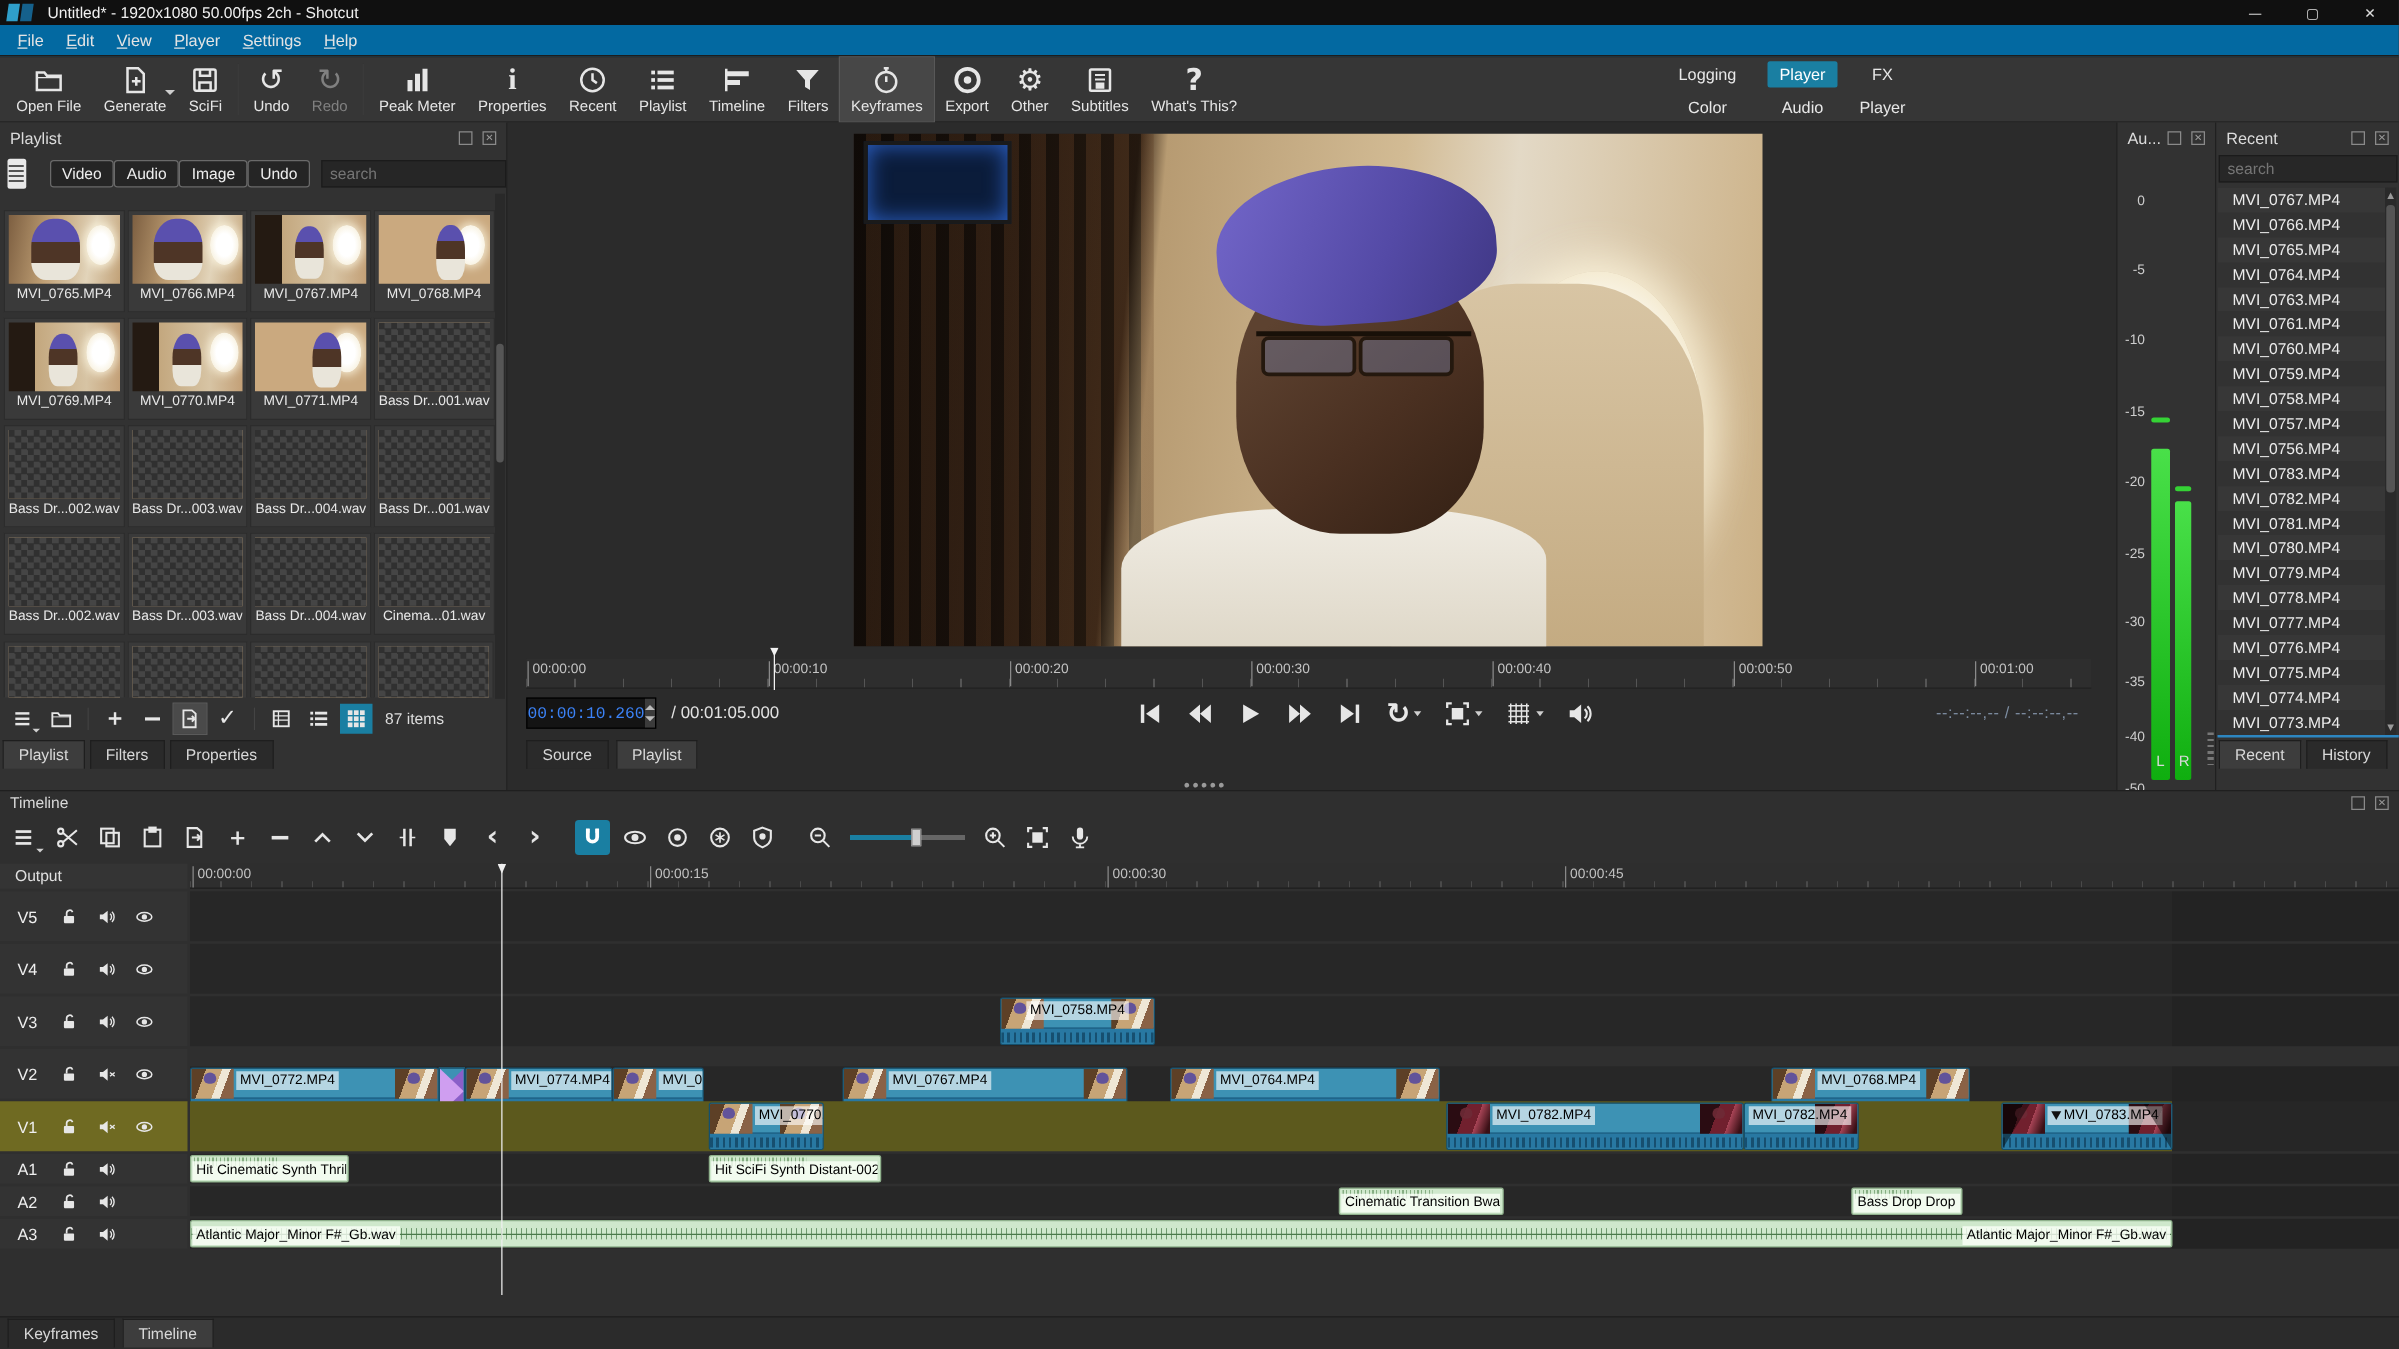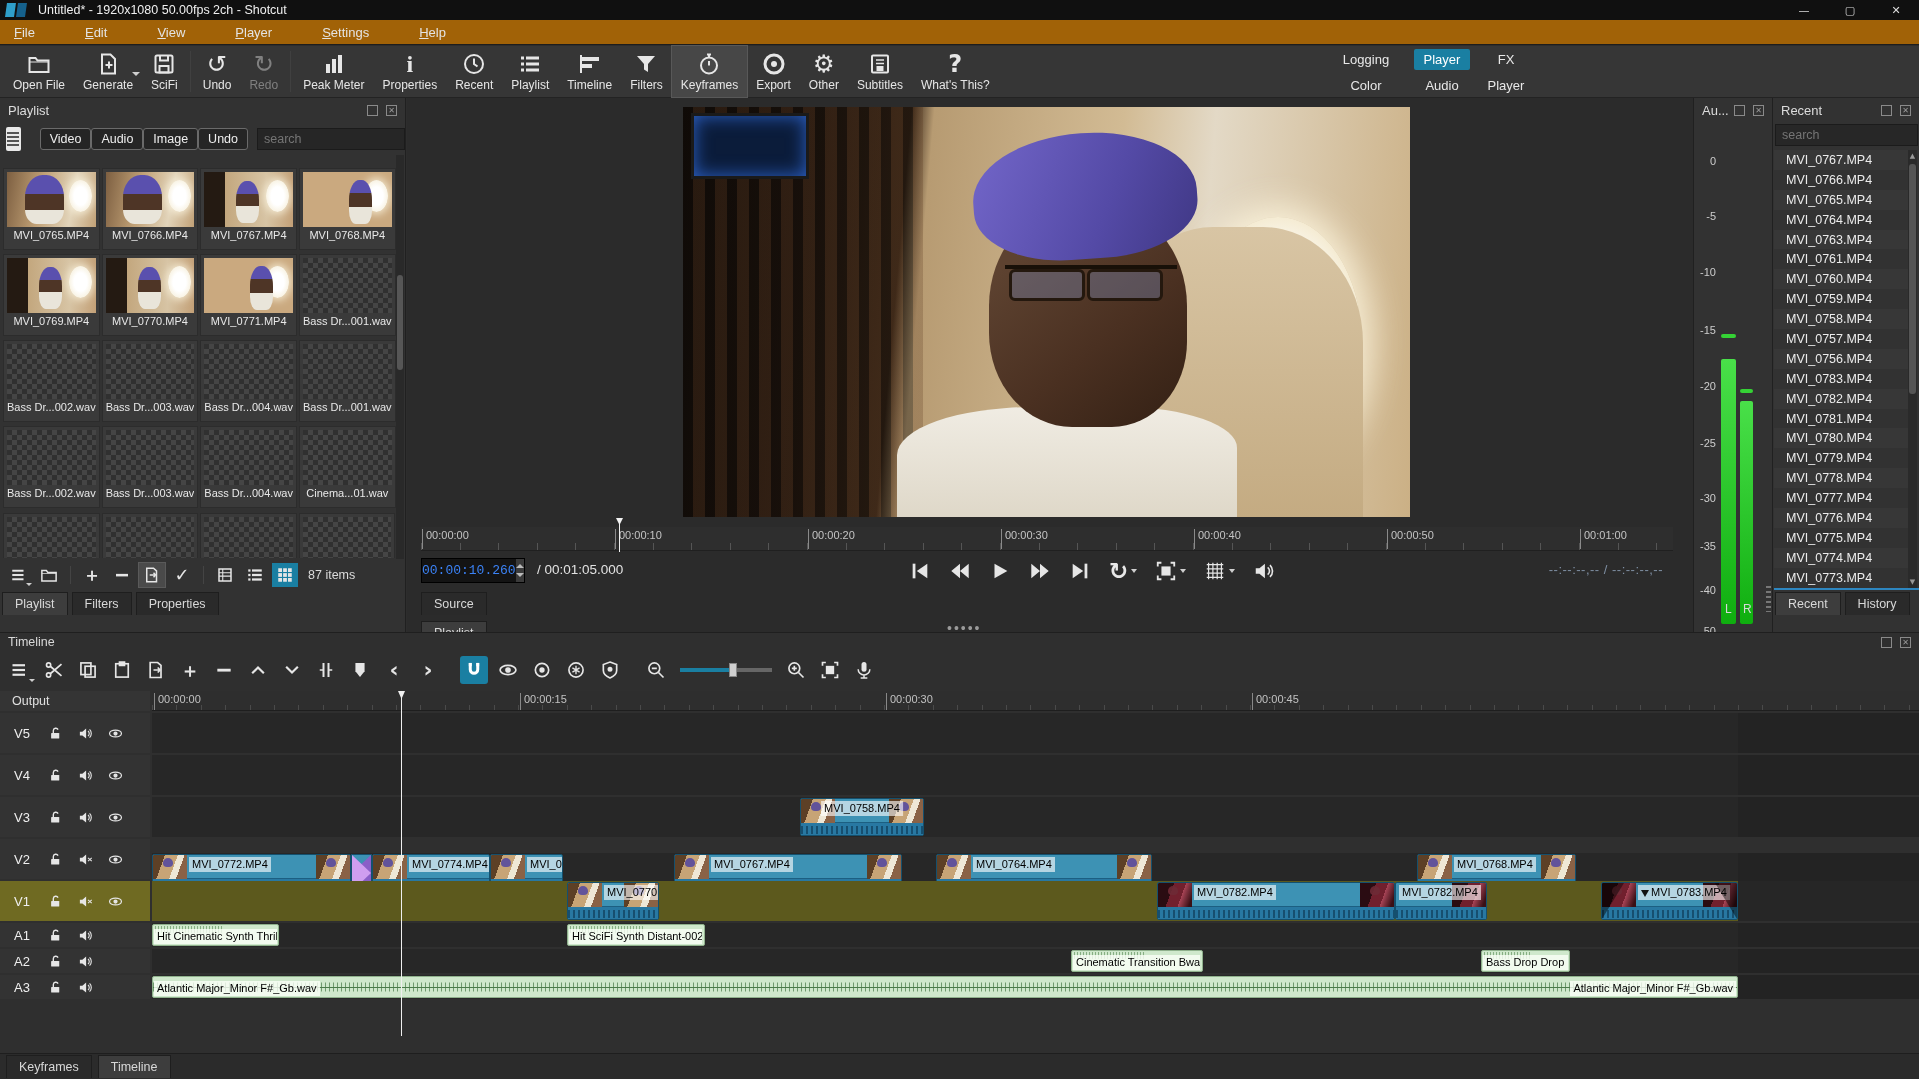--- a/index.html
+++ b/index.html
@@ -9,21 +9,21 @@
   .g{font-family:"DejaVu Sans",sans-serif;line-height:1;}
   
   #titlebar{position:absolute;left:0;top:0;width:1919px;height:20px;background:#101010;display:flex;align-items:center;font-size:12.5px;color:#f0f0f0;}
   #appicon{width:26px;height:14px;margin:0 6px 0 6px;display:flex;gap:2px;}
   #appicon i{display:block;width:9px;height:14px;transform:skewX(-8deg);}
   #appicon i:nth-child(1){background:#2f9fca;}
   #appicon i:nth-child(2){background:#15618c;}
   .winbtns{margin-left:auto;display:flex;height:20px;}
   .winbtn{width:46px;height:20px;display:flex;align-items:center;justify-content:center;font-size:11px;color:#ddd;font-family:"DejaVu Sans",sans-serif;}
   
-  #menubar{position:absolute;left:0;top:20px;width:1919px;height:25px;background:#a16207;border-bottom:1px solid #1d1d1d;display:flex;align-items:center;padding-left:5px;gap:32px;}
+  #menubar{position:absolute;left:0;top:20px;width:1919px;height:25px;background:#0369a1;border-bottom:1px solid #1d1d1d;display:flex;align-items:center;padding-left:5px;}
   .menu-item{padding:3px 9px;font-size:13px;color:#e4e4e4;}
   .menu-item u{text-decoration:underline;}
   
   #toolbar{position:absolute;left:0;top:46px;width:1919px;height:52px;background:#363636;border-bottom:1px solid #232323;display:flex;align-items:stretch;padding-left:4px;}
   .tb-item{display:flex;flex-direction:column;align-items:center;justify-content:center;gap:1px;padding:2px 9px;font-size:12px;color:#e6e6e6;position:relative;}
   .tb-item .ic{height:26px;display:flex;align-items:center;justify-content:center;}
   .tb-item .ic svg{width:24px;height:24px;}
   .tb-item .g{font-size:24px;}
   .tb-item.active{background:#474747;outline:1px solid #585858;}
   .tb-item.disabled{color:#808080;}
@@ -101,21 +101,21 @@
   #p-timecode .spin{width:15px;height:100%;background:#3b3b3b;display:flex;flex-direction:column;align-items:center;justify-content:space-evenly;}
   #p-timecode .spin i{width:0;height:0;border-left:4px solid transparent;border-right:4px solid transparent;}
   #p-timecode .spin i.up{border-bottom:4px solid #bbb;}
   #p-timecode .spin i.dn{border-top:4px solid #bbb;}
   #p-duration{position:absolute;left:130px;top:9px;font-size:13.5px;color:#e2e2e2;}
   #p-buttons{position:absolute;left:498px;top:2px;display:flex;align-items:center;gap:10px;height:32px;}
   .tr-btn{display:flex;align-items:center;gap:3px;padding:2px 4px;}
   .tr-btn svg{width:22px;height:22px;}
   .tr-btn .g{font-size:24px;color:#e8e8e8;font-weight:bold;}
   #p-inout{position:absolute;right:30px;top:9px;font-size:13px;color:#7e8ea2;letter-spacing:.5px;}
-  #p-tabs{position:absolute;left:14px;top:494px;display:flex;gap:6px;flex-direction:column;}
+  #p-tabs{position:absolute;left:14px;top:494px;display:flex;gap:6px;}
   #p-dots{position:absolute;left:540px;top:522px;color:#9a9a9a;font-size:14px;letter-spacing:2px;}
   
   #meter-panel{position:absolute;left:1693px;top:98px;width:79px;height:534px;background:#323232;border-left:1px solid #202020;}
   .db{position:absolute;right:56px;transform:translateY(-50%);font-size:11px;color:#cdcdcd;}
   .mbar{position:absolute;background:linear-gradient(180deg,#49e049,#0fae0f);border-radius:2px;}
   .mpeak{position:absolute;height:4px;background:#35d235;border-radius:2px;}
   .mchan{position:absolute;top:504px;font-size:12px;color:#d8d8d8;}
   #meter-grip{position:absolute;right:1px;top:488px;width:5px;height:26px;background:repeating-linear-gradient(#777 0 2px,transparent 2px 5px);}
   
   #recent-panel{position:absolute;left:1772px;top:98px;width:147px;height:534px;background:#323232;border-left:1px solid #202020;}

